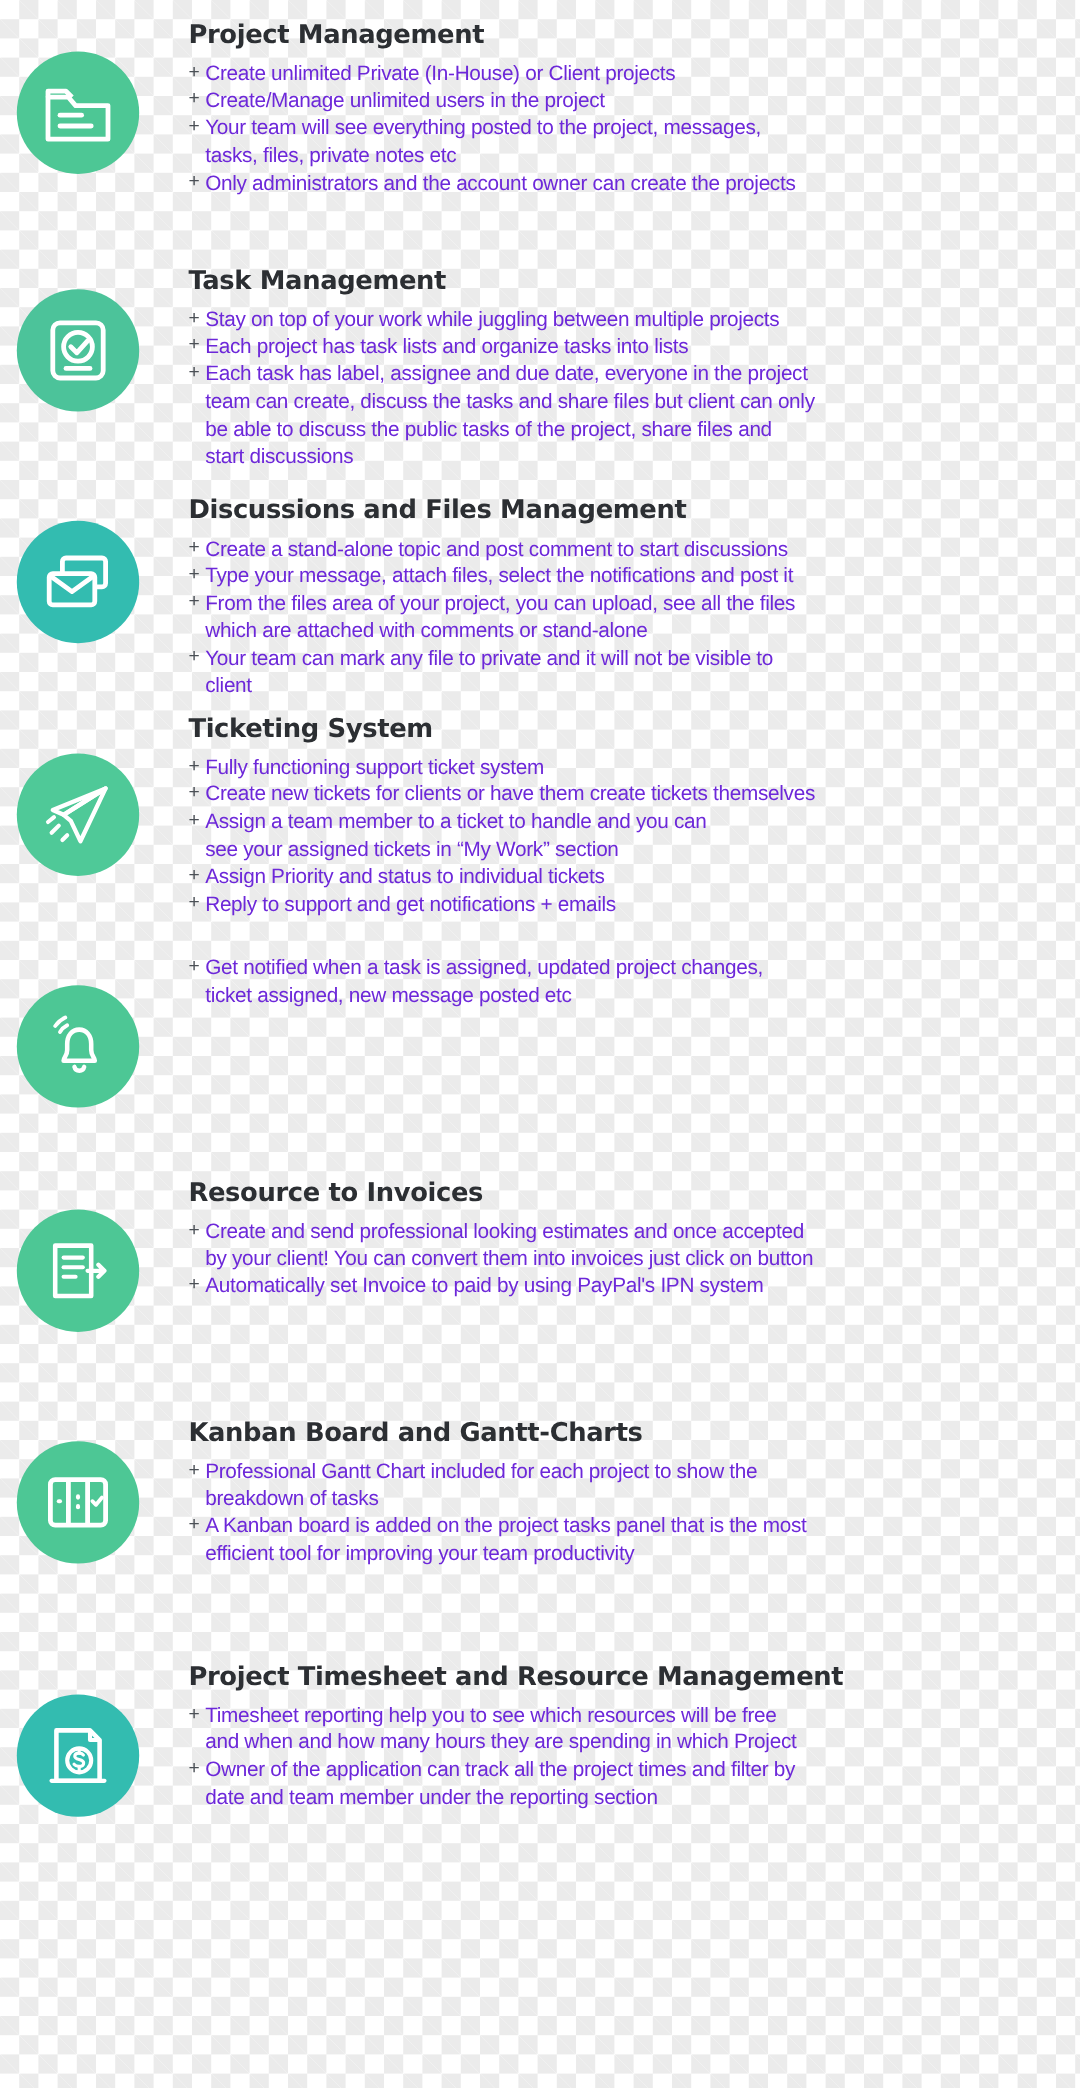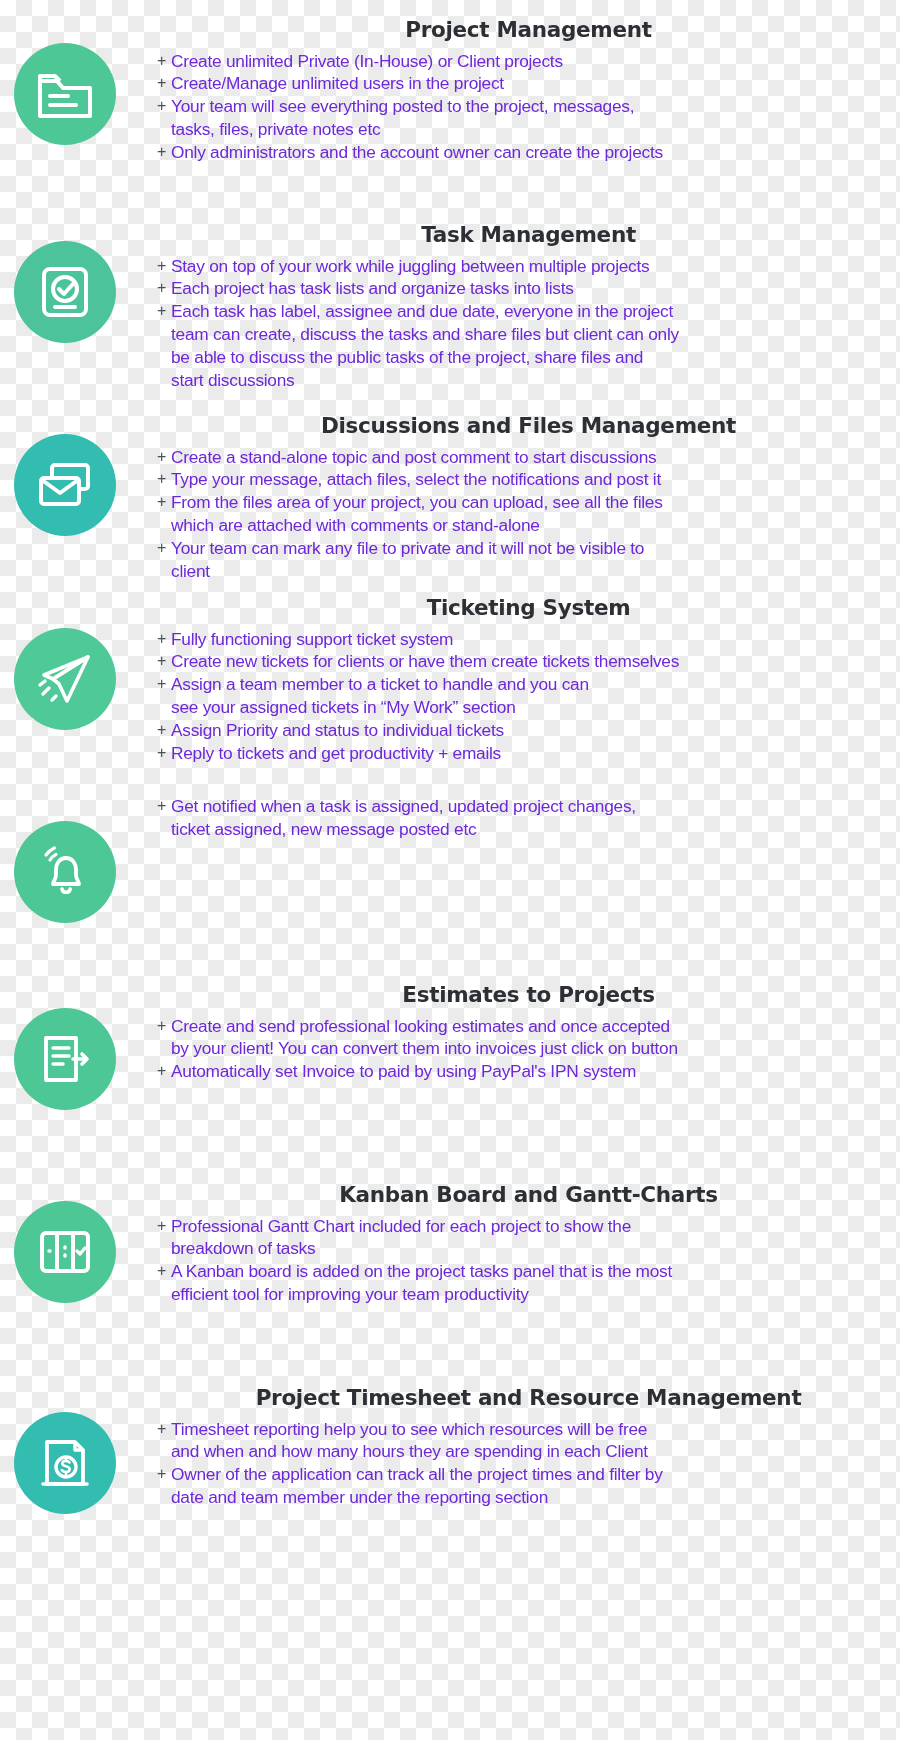--- a/index.html
+++ b/index.html
@@ -62,21 +62,20 @@
 
   h2.feature-title {
     font-family: "DejaVu Sans", sans-serif;
     font-weight: 700;
     font-size: 21.5px;
     letter-spacing: -0.3px;
     color: #2c2f33;
     line-height: 1.1;
     margin: 0 0 8px 0;
     white-space: nowrap;
-    text-align: center;
   }
 
   ul.bullets {
     list-style: none;
     margin: 0;
     padding: 0;
   }
 
   ul.bullets li {
     position: relative;
@@ -187,21 +186,21 @@
       </div>
     </div>
     <div class="body-col">
       <h2 class="feature-title">Ticketing System</h2>
       <ul class="bullets">
         <li>Fully functioning support ticket system</li>
         <li>Create new tickets for clients or have them create tickets themselves</li>
         <li>Assign a team member to a ticket to handle and you can
 see your assigned tickets in “My Work” section</li>
         <li>Assign Priority and status to individual tickets</li>
-        <li>Reply to tickets and get productivity + emails</li>
+        <li>Reply to support and get notifications + emails</li>
       </ul>
     </div>
   </section>
 
   <section class="feature" style="top:795px;">
     <div class="icon-wrap" style="top:26px;">
       <div class="icon-circle" style="background:#4dc795;">
         <svg width="56" height="56" viewBox="0 0 56 56" fill="none">
           <path d="M16 40c0-3 3-4 3-9v-5c0-7 4-12 10-12s10 5 10 12v5c0 5 3 6 3 9z" stroke="#fff" stroke-width="3.8" stroke-linejoin="round"></path>
           <path d="M25 45a4.2 4.2 0 008.2 0" stroke="#fff" stroke-width="3.6" stroke-linecap="round"></path>
@@ -224,21 +223,21 @@
         <svg width="56" height="54" viewBox="0 0 56 54" fill="none">
           <path d="M9 6h30v42H9z" stroke="#fff" stroke-width="3.8" stroke-linejoin="round"></path>
           <line x1="16" y1="16" x2="32" y2="16" stroke="#fff" stroke-width="3.4" stroke-linecap="round"></line>
           <line x1="16" y1="24" x2="32" y2="24" stroke="#fff" stroke-width="3.4" stroke-linecap="round"></line>
           <line x1="16" y1="32" x2="26" y2="32" stroke="#fff" stroke-width="3.4" stroke-linecap="round"></line>
           <path d="M36 27h14m-5-5 5 5-5 5" stroke="#fff" stroke-width="3.6" stroke-linecap="round" stroke-linejoin="round"></path>
         </svg>
       </div>
     </div>
     <div class="body-col">
-      <h2 class="feature-title">Estimates to Projects</h2>
+      <h2 class="feature-title">Resource to Invoices</h2>
       <ul class="bullets">
         <li>Create and send professional looking estimates and once accepted
 by your client! You can convert them into invoices just click on button</li>
         <li>Automatically set Invoice to paid by using PayPal's IPN system</li>
       </ul>
     </div>
   </section>
 
   <section class="feature" style="top:1183px;">
     <div class="icon-wrap" style="top:18px;">
@@ -276,20 +275,20 @@
           <line x1="29" y1="22" x2="29" y2="25" stroke="#fff" stroke-width="2.6" stroke-linecap="round"></line>
           <line x1="29" y1="37" x2="29" y2="40" stroke="#fff" stroke-width="2.6" stroke-linecap="round"></line>
           <line x1="6" y1="48" x2="50" y2="48" stroke="#fff" stroke-width="3.6" stroke-linecap="round"></line>
         </svg>
       </div>
     </div>
     <div class="body-col">
       <h2 class="feature-title">Project Timesheet and Resource Management</h2>
       <ul class="bullets">
         <li>Timesheet reporting help you to see which resources will be free
-and when and how many hours they are spending in each Client</li>
+and when and how many hours they are spending in which Project</li>
         <li>Owner of the application can track all the project times and filter by
 date and team member under the reporting section</li>
       </ul>
     </div>
   </section>
 
 </div>
 
 </body></html>

